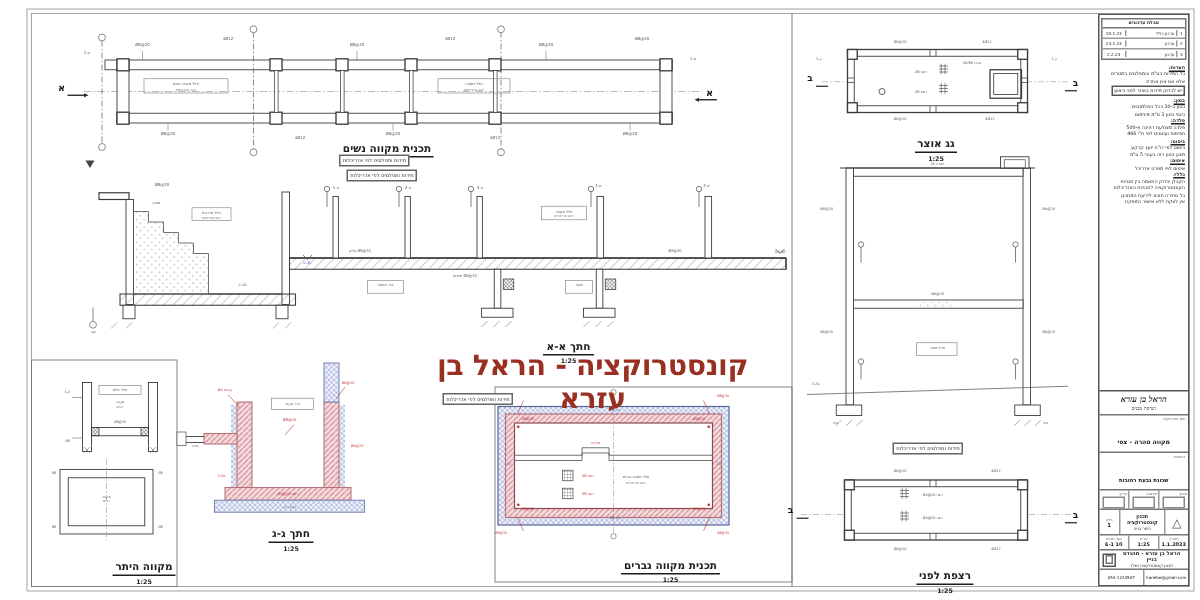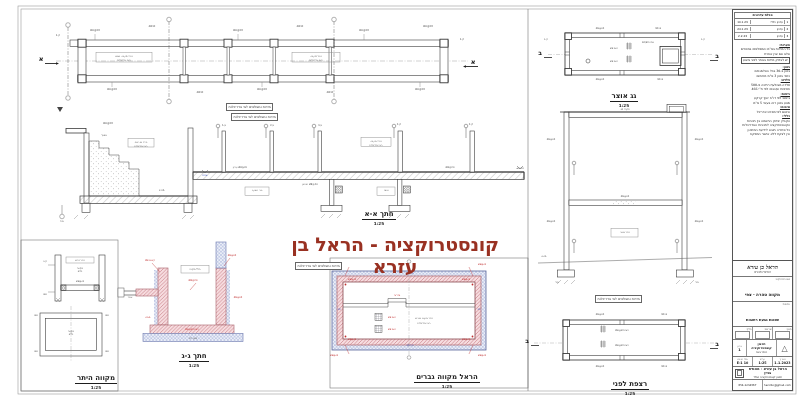--- a/index.html
+++ b/index.html
@@ -468,40 +468,44 @@
       <span class="anno" style="left: 600px; top: 367px; font-size: 2.3px; color: rgb(85, 85, 85);">Ø8@20</span>
       <span class="anno" style="left: 664px; top: 367px; font-size: 2.3px; color: rgb(85, 85, 85);">4Ø12</span>
       <span class="anno" style="left: 41px; top: 59px; font-size: 6.5px; color: rgb(26, 26, 26); font-weight: bold;">א</span>
       <span class="anno" style="left: 473px; top: 62px; font-size: 6.5px; color: rgb(26, 26, 26); font-weight: bold;">א</span>
       <span class="anno" style="left: 540px; top: 53px; font-size: 6px; color: rgb(26, 26, 26); font-weight: bold;">ב</span>
       <span class="anno" style="left: 717px; top: 56px; font-size: 6px; color: rgb(26, 26, 26); font-weight: bold;">ב</span>
       <span class="anno" style="left: 527px; top: 341px; font-size: 6px; color: rgb(26, 26, 26); font-weight: bold;">ב</span>
       <span class="anno" style="left: 717px; top: 344px; font-size: 6px; color: rgb(26, 26, 26); font-weight: bold;">ב</span>
     </div>
 
+<div class="dtitle" style="left:203px;top:86px">
+  <span class="t">תכנית מקווה נשים</span>
+  <span class="s">1:25</span>
+</div>
 <div class="notebox" style="left:226px;top:103px">מידות ומפלסים לפי אדריכלות</div>
 
-<div class="dtitle" style="left:324px;top:201px">
+<div class="dtitle" style="left:324px;top:218px">
   <span class="t">חתך א-א</span>
   <span class="s">1:25</span>
 </div>
 <div class="notebox" style="left:231px;top:113px">מידות ומפלסים לפי אדריכלות</div>
 
 <div class="dtitle" style="left:41px;top:365px">
   <span class="t">מקווה היתר</span>
   <span class="s">1:25</span>
 </div>
 
 <div class="dtitle" style="left:139px;top:343px">
   <span class="t">חתך ג-ג</span>
   <span class="s">1:25</span>
 </div>
 
 <div class="dtitle" style="left:392px;top:364px">
-  <span class="t">הראל מקווה גברים</span>
+  <span class="t">תכנית מקווה גברים</span>
   <span class="s">1:25</span>
 </div>
 <div class="notebox" style="left:295px;top:262px">מידות ומפלסים לפי אדריכלות</div>
 
 <div class="dtitle" style="left:569px;top:83px">
   <span class="t">גג אוצר</span>
   <span class="s">1:25</span>
 </div>
 
 

